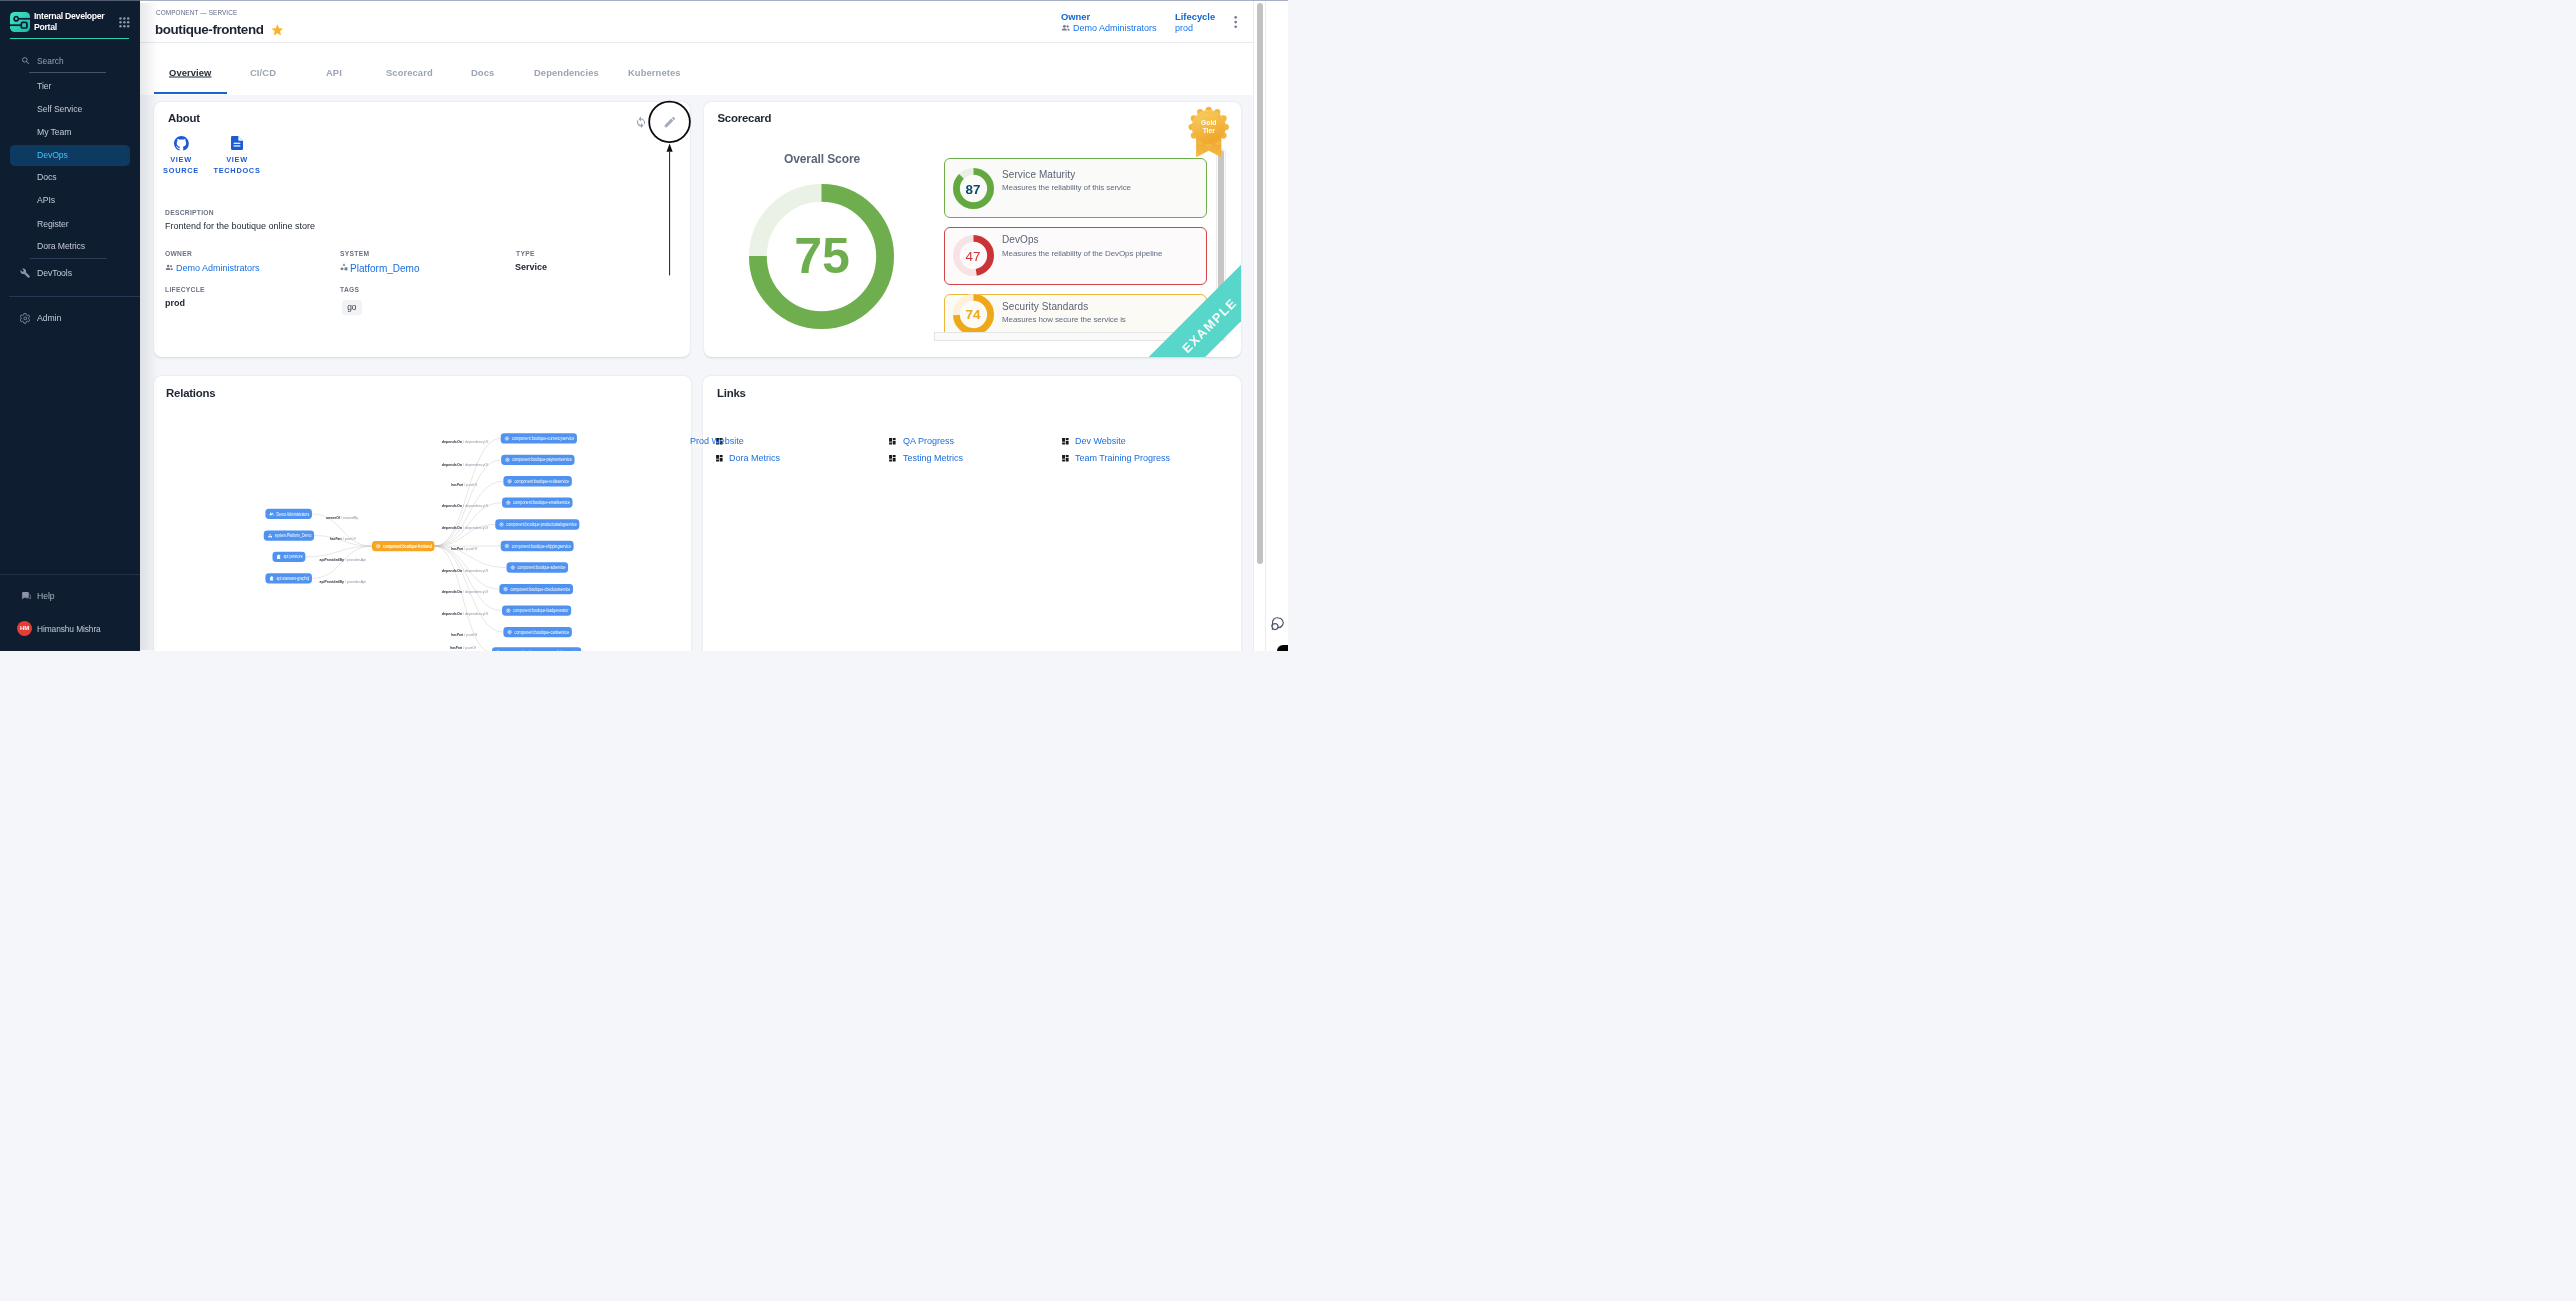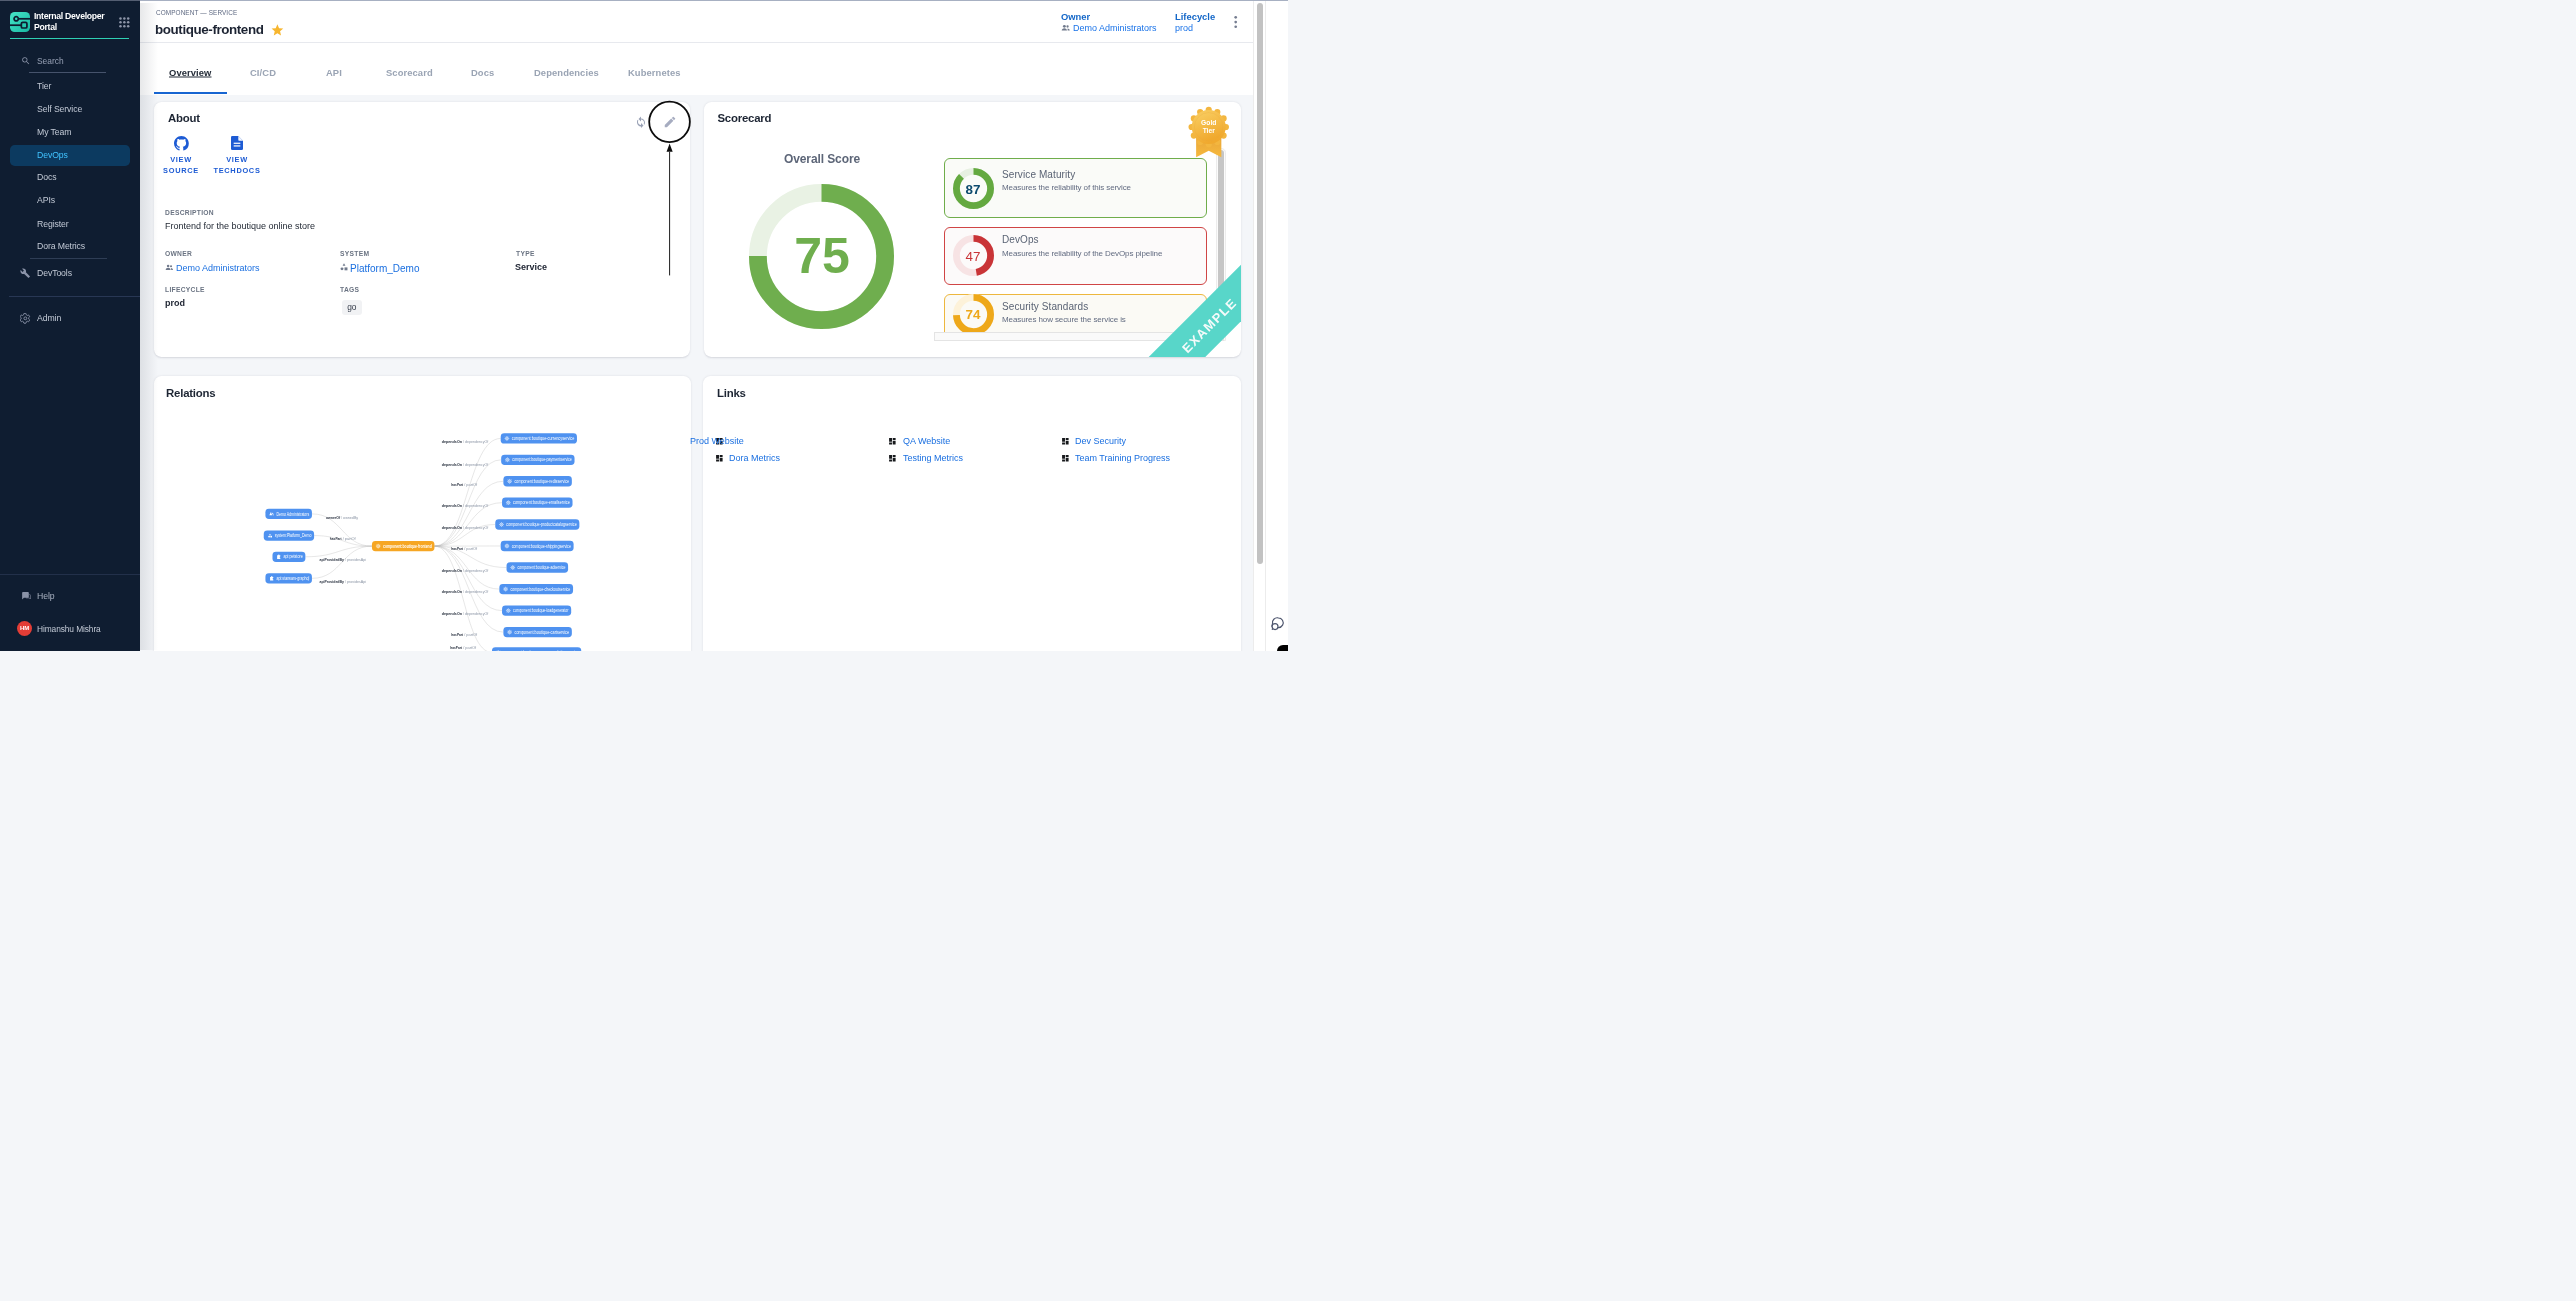--- a/index.html
+++ b/index.html
@@ -480,25 +480,25 @@
     </svg>
 <div class="card" style="left:703px;top:376px;width:538px;height:336px;"></div>
 <div class="h2 abs" style="left:717px;top:387px;z-index:6;">Links</div>
 <svg class="abs" style="left:715px;top:437px;z-index:6;" width="8.7" height="8.7" viewBox="0 0 24 24" fill="#17191c">
       <path d="M3 13h8V3H3v10zm0 8h8v-6H3v6zm10 0h8V11h-8v10zm0-18v6h8V3h-8z"></path>
     </svg>
 <div class="abs" style="left:690px;top:436px;font-size:9px;color:#1a6fe0;z-index:6;">Prod Website</div>
 <svg class="abs" style="left:888px;top:437px;z-index:6;" width="8.7" height="8.7" viewBox="0 0 24 24" fill="#17191c">
       <path d="M3 13h8V3H3v10zm0 8h8v-6H3v6zm10 0h8V11h-8v10zm0-18v6h8V3h-8z"></path>
     </svg>
-<div class="abs" style="left:903px;top:436px;font-size:9px;color:#1a6fe0;z-index:6;">QA Website</div>
+<div class="abs" style="left:903px;top:436px;font-size:9px;color:#1a6fe0;z-index:6;">QA Progress</div>
 <svg class="abs" style="left:1061px;top:437px;z-index:6;" width="8.7" height="8.7" viewBox="0 0 24 24" fill="#17191c">
       <path d="M3 13h8V3H3v10zm0 8h8v-6H3v6zm10 0h8V11h-8v10zm0-18v6h8V3h-8z"></path>
     </svg>
-<div class="abs" style="left:1075px;top:436px;font-size:9px;color:#1a6fe0;z-index:6;">Dev Security</div>
+<div class="abs" style="left:1075px;top:436px;font-size:9px;color:#1a6fe0;z-index:6;">Dev Website</div>
 <svg class="abs" style="left:715px;top:454px;z-index:6;" width="8.7" height="8.7" viewBox="0 0 24 24" fill="#17191c">
       <path d="M3 13h8V3H3v10zm0 8h8v-6H3v6zm10 0h8V11h-8v10zm0-18v6h8V3h-8z"></path>
     </svg>
 <div class="abs" style="left:729px;top:453px;font-size:9px;color:#1a6fe0;z-index:6;">Dora Metrics</div>
 <svg class="abs" style="left:888px;top:454px;z-index:6;" width="8.7" height="8.7" viewBox="0 0 24 24" fill="#17191c">
       <path d="M3 13h8V3H3v10zm0 8h8v-6H3v6zm10 0h8V11h-8v10zm0-18v6h8V3h-8z"></path>
     </svg>
 <div class="abs" style="left:903px;top:453px;font-size:9px;color:#1a6fe0;z-index:6;">Testing Metrics</div>
 <svg class="abs" style="left:1061px;top:454px;z-index:6;" width="8.7" height="8.7" viewBox="0 0 24 24" fill="#17191c">
       <path d="M3 13h8V3H3v10zm0 8h8v-6H3v6zm10 0h8V11h-8v10zm0-18v6h8V3h-8z"></path>

